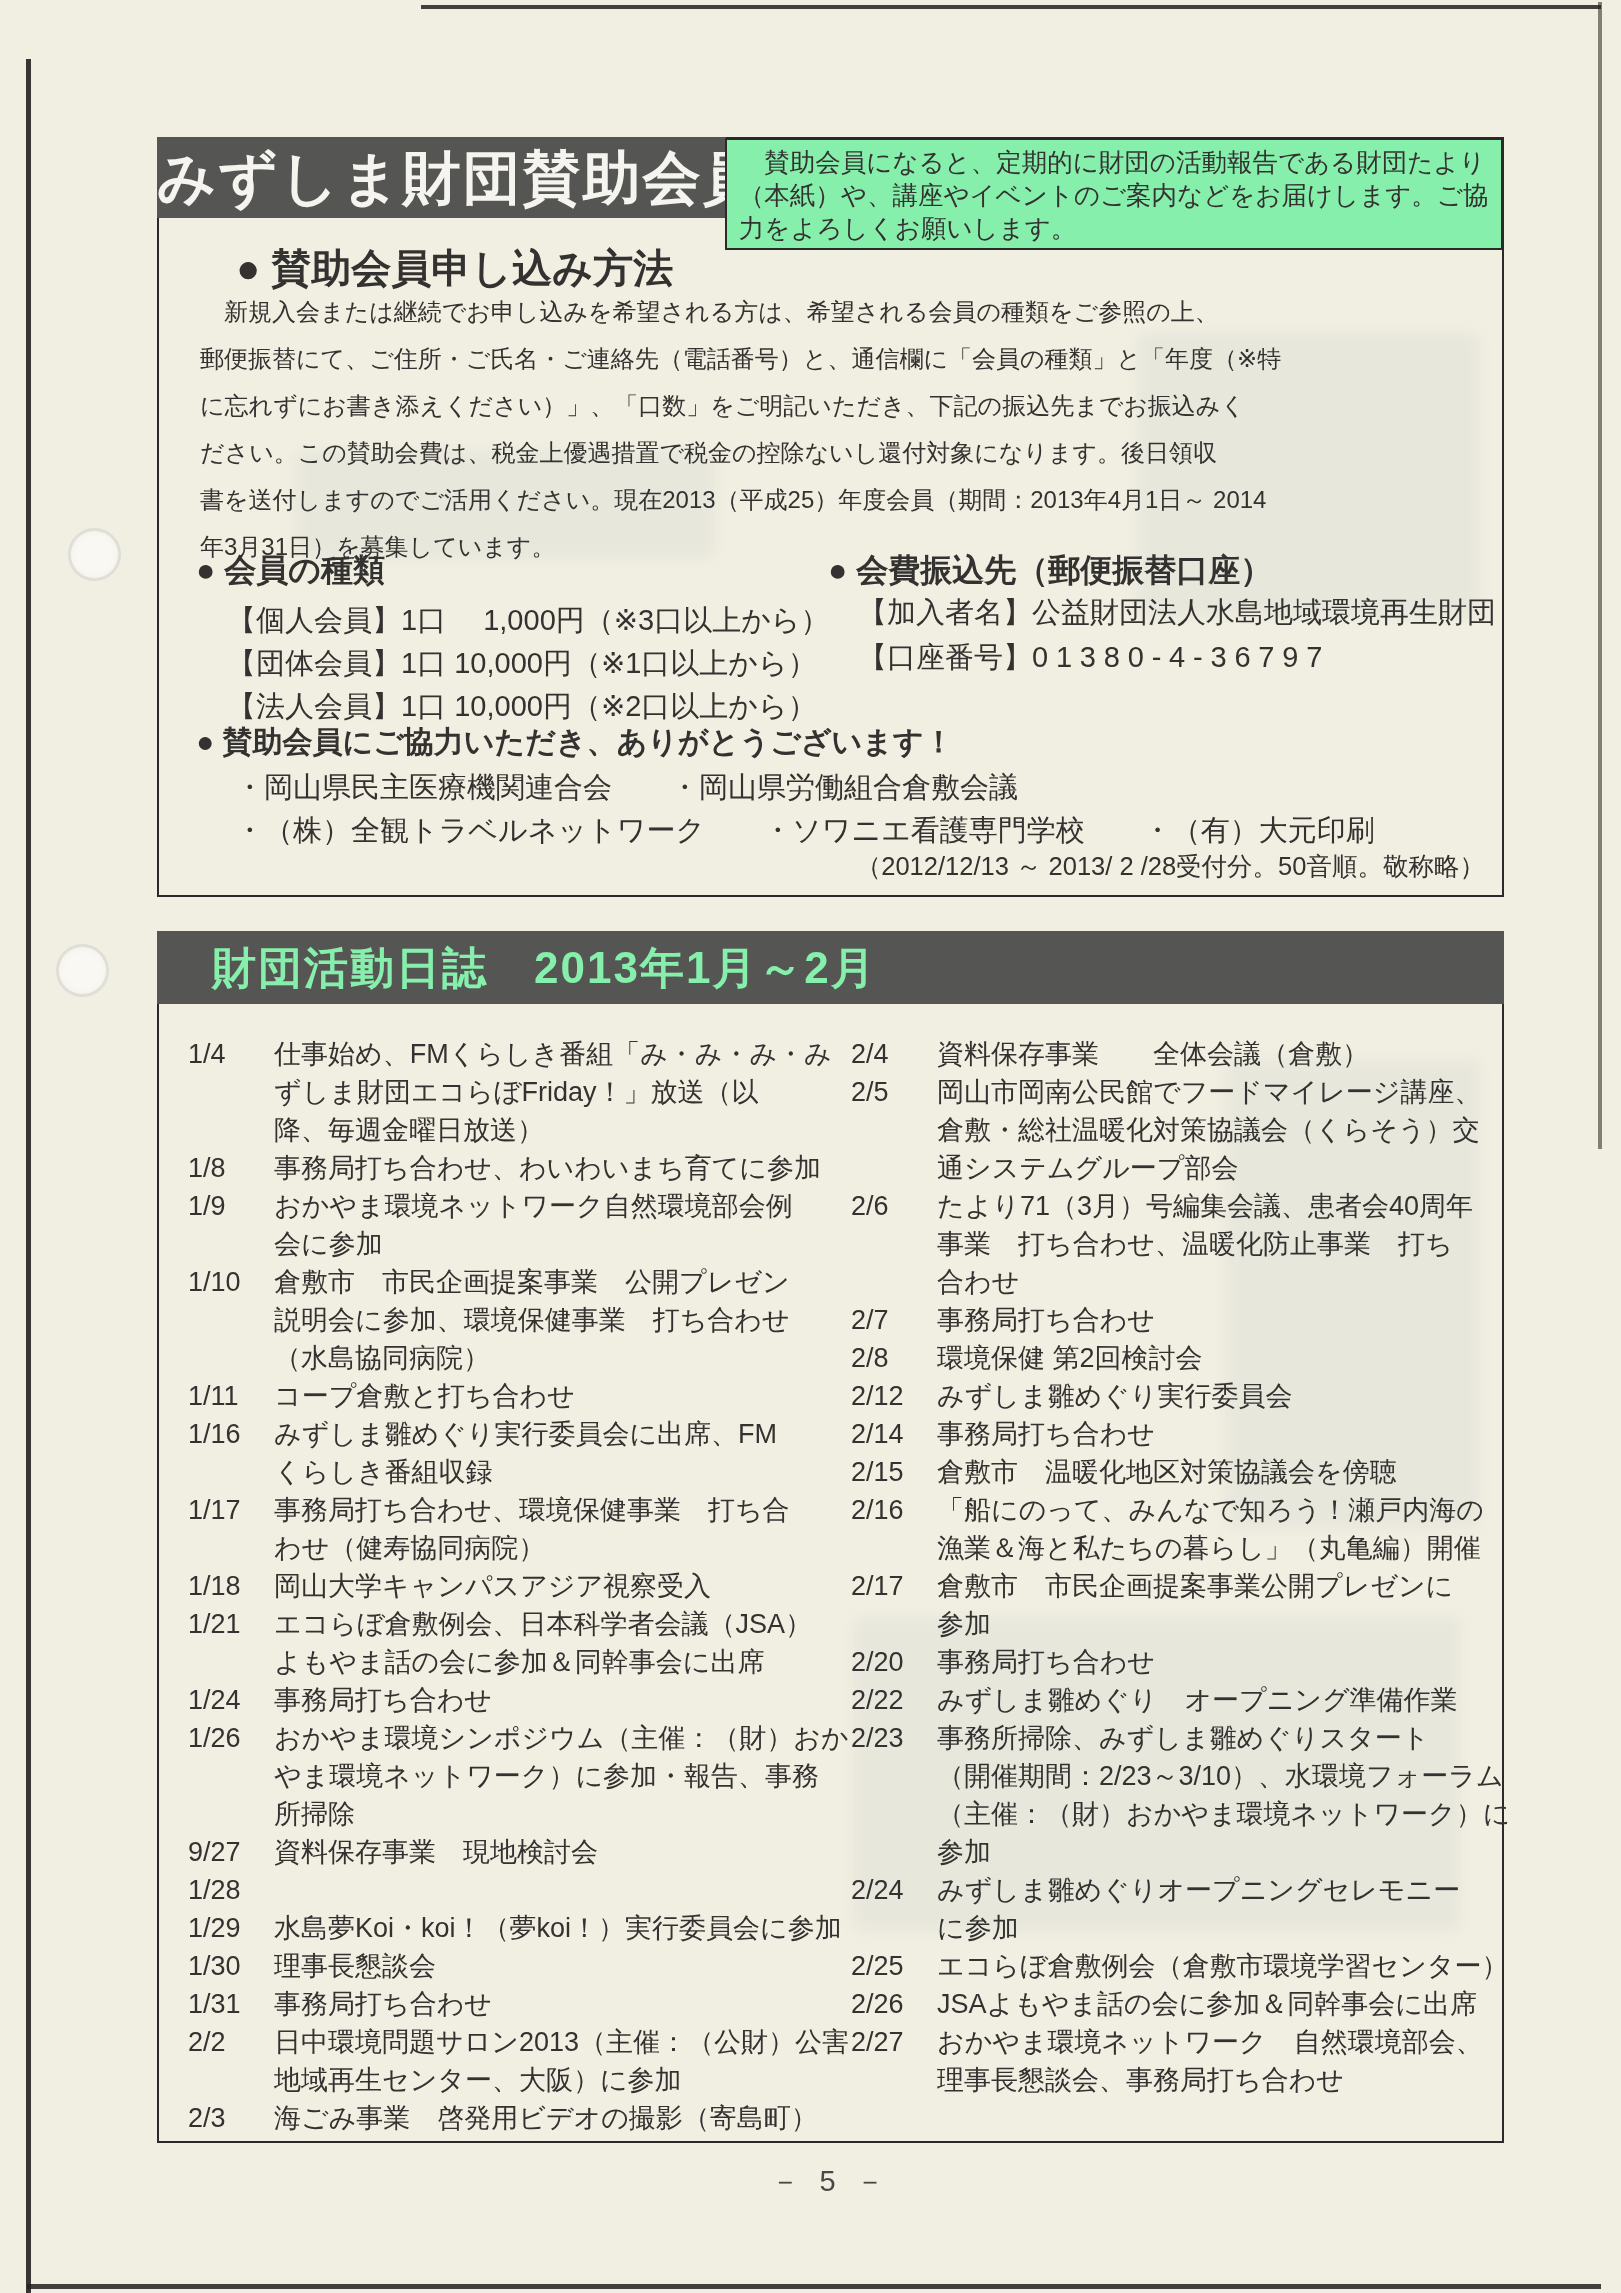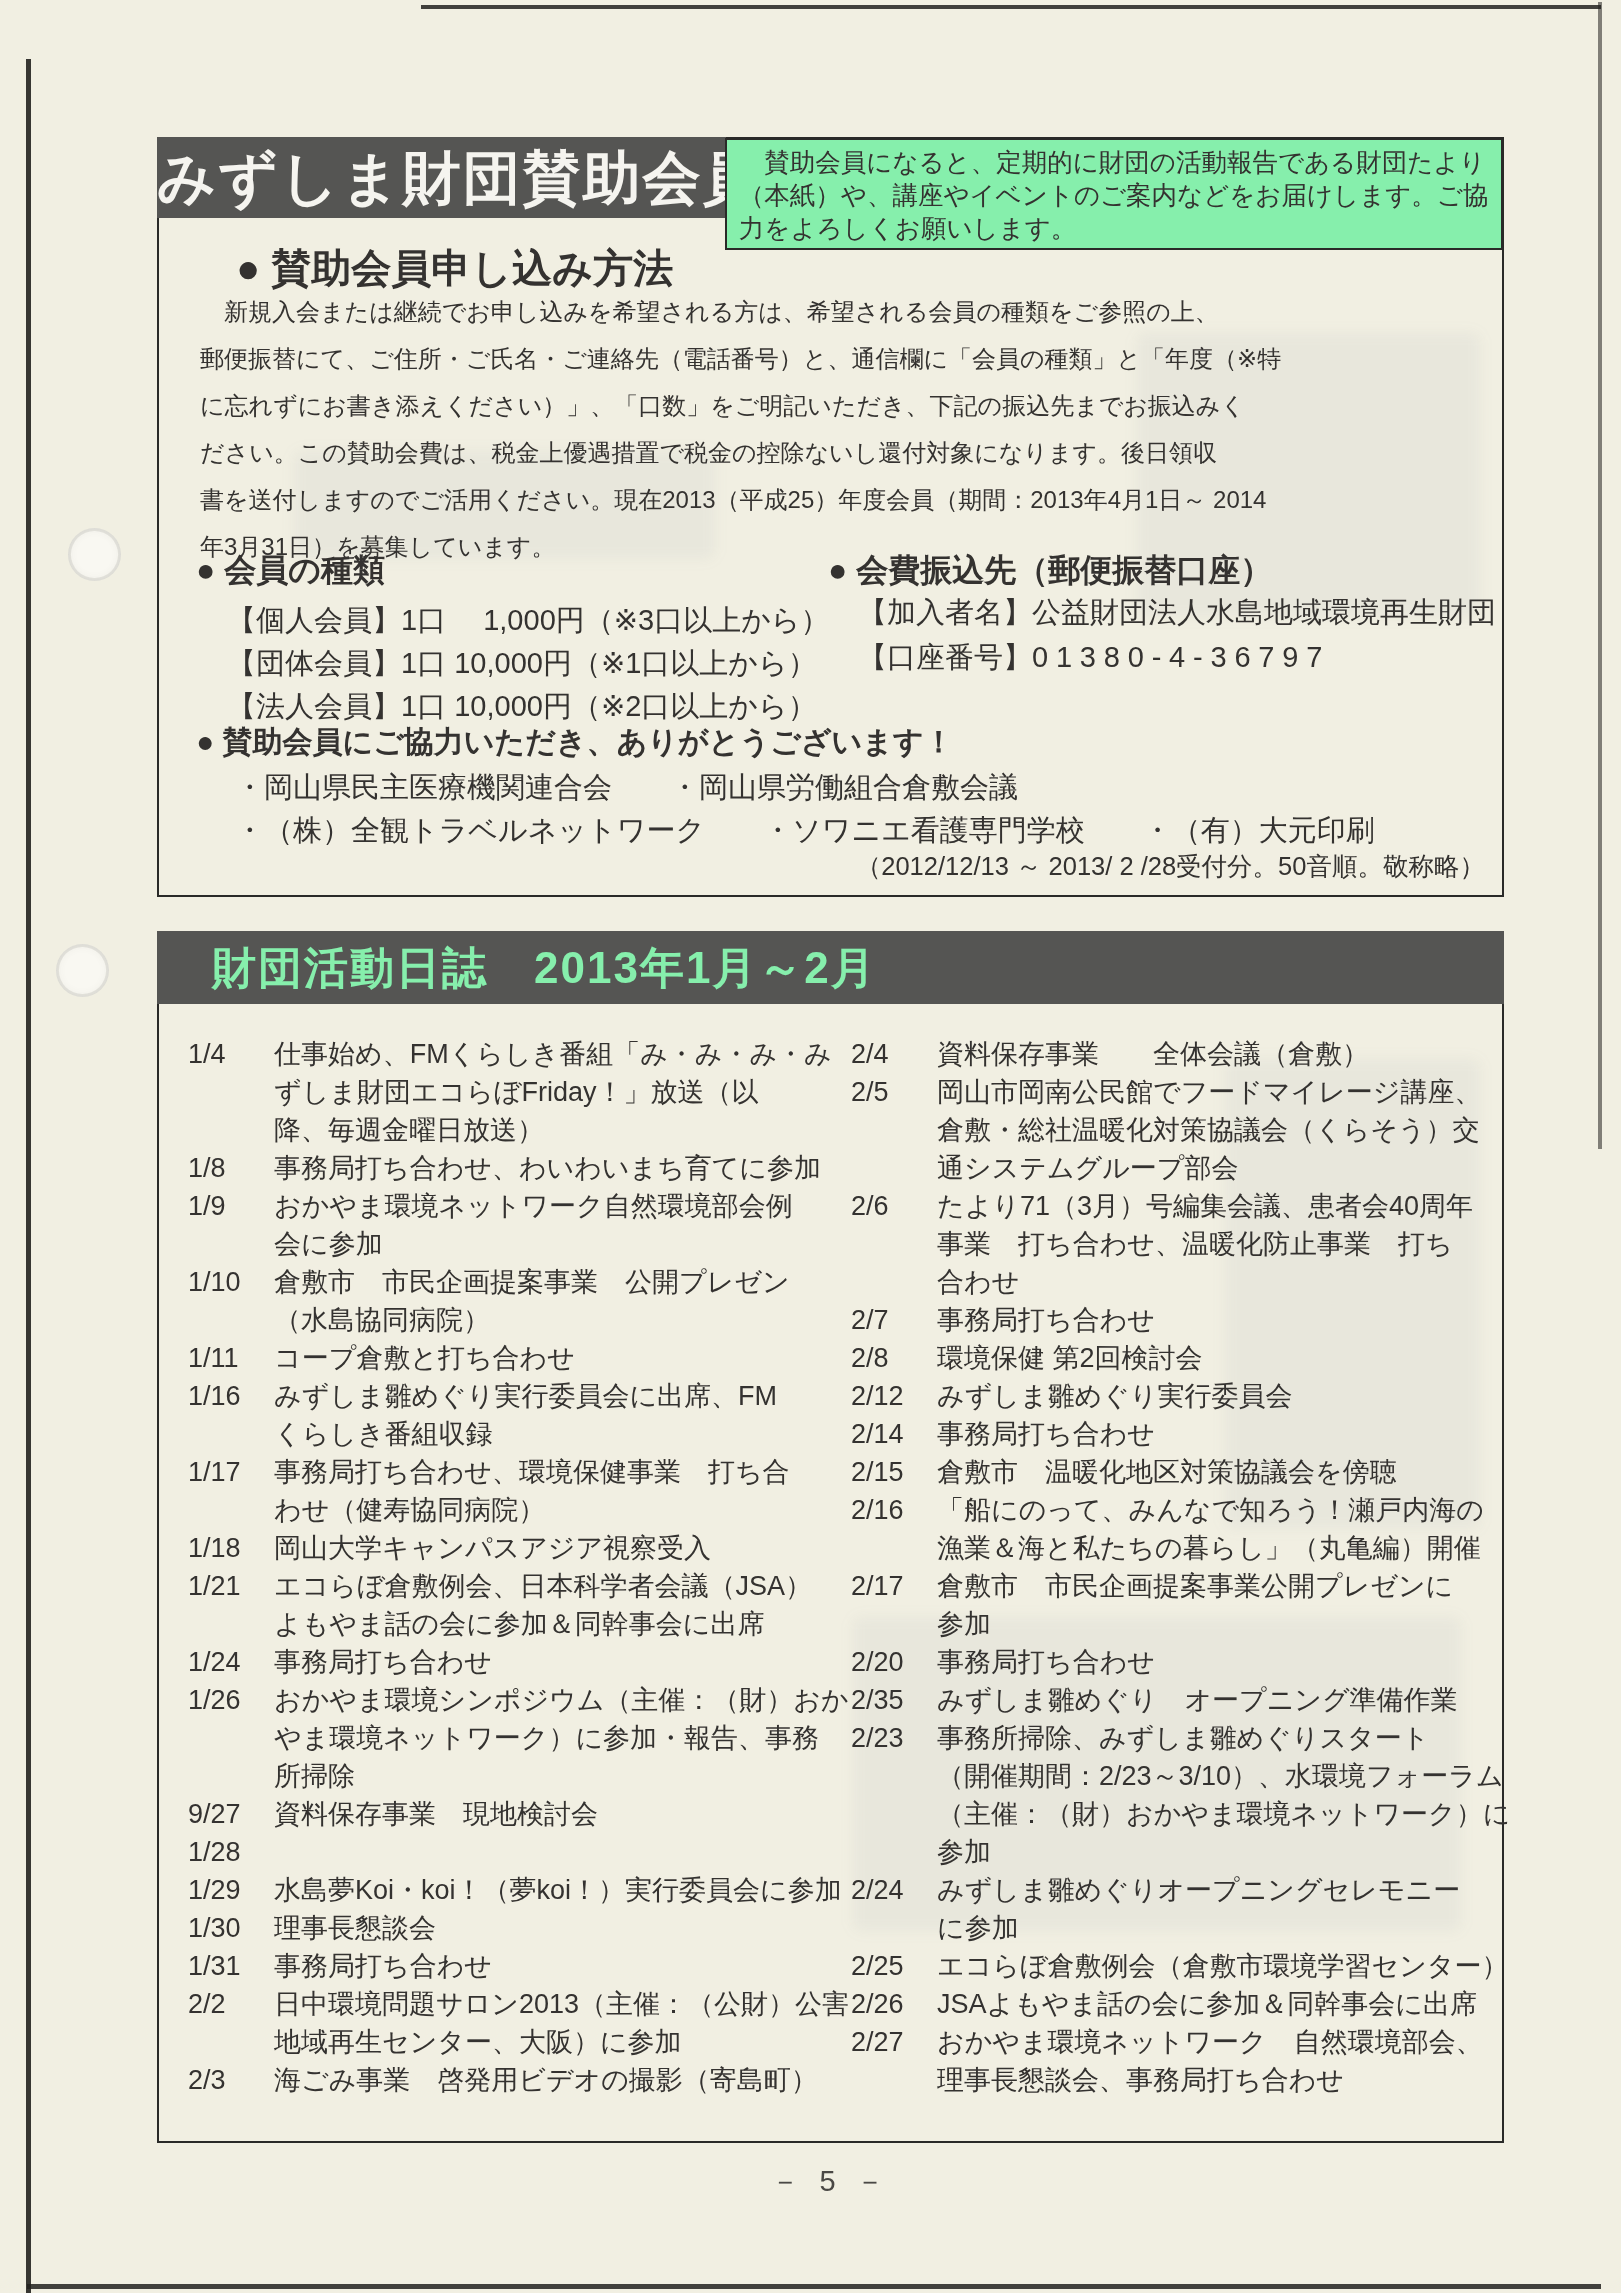--- a/index.html
+++ b/index.html
@@ -146,20 +146,21 @@
       <div class="d">1/9</div>
       <div class="t">
         <div>おかやま環境ネットワーク自然環境部会例</div>
         <div>会に参加</div>
       </div>
     </div>
     <div class="entry">
       <div class="d">1/10</div>
       <div class="t">
         <div>倉敷市　市民企画提案事業　公開プレゼン</div>
+        <div>説明会に参加、環境保健事業　打ち合わせ</div>
         <div>（水島協同病院）</div>
       </div>
     </div>
     <div class="entry">
       <div class="d">1/11</div>
       <div class="t">
         <div>コープ倉敷と打ち合わせ</div>
       </div>
     </div>
     <div class="entry">
@@ -311,21 +312,21 @@
         <div>参加</div>
       </div>
     </div>
     <div class="entry">
       <div class="d">2/20</div>
       <div class="t">
         <div>事務局打ち合わせ</div>
       </div>
     </div>
     <div class="entry">
-      <div class="d">2/35</div>
+      <div class="d">2/22</div>
       <div class="t">
         <div>みずしま雛めぐり　オープニング準備作業</div>
       </div>
     </div>
     <div class="entry">
       <div class="d">2/23</div>
       <div class="t">
         <div>事務所掃除、みずしま雛めぐりスタート</div>
         <div>（開催期間：2/23～3/10）、水環境フォーラム</div>
         <div>（主催：（財）おかやま環境ネットワーク）に</div>

